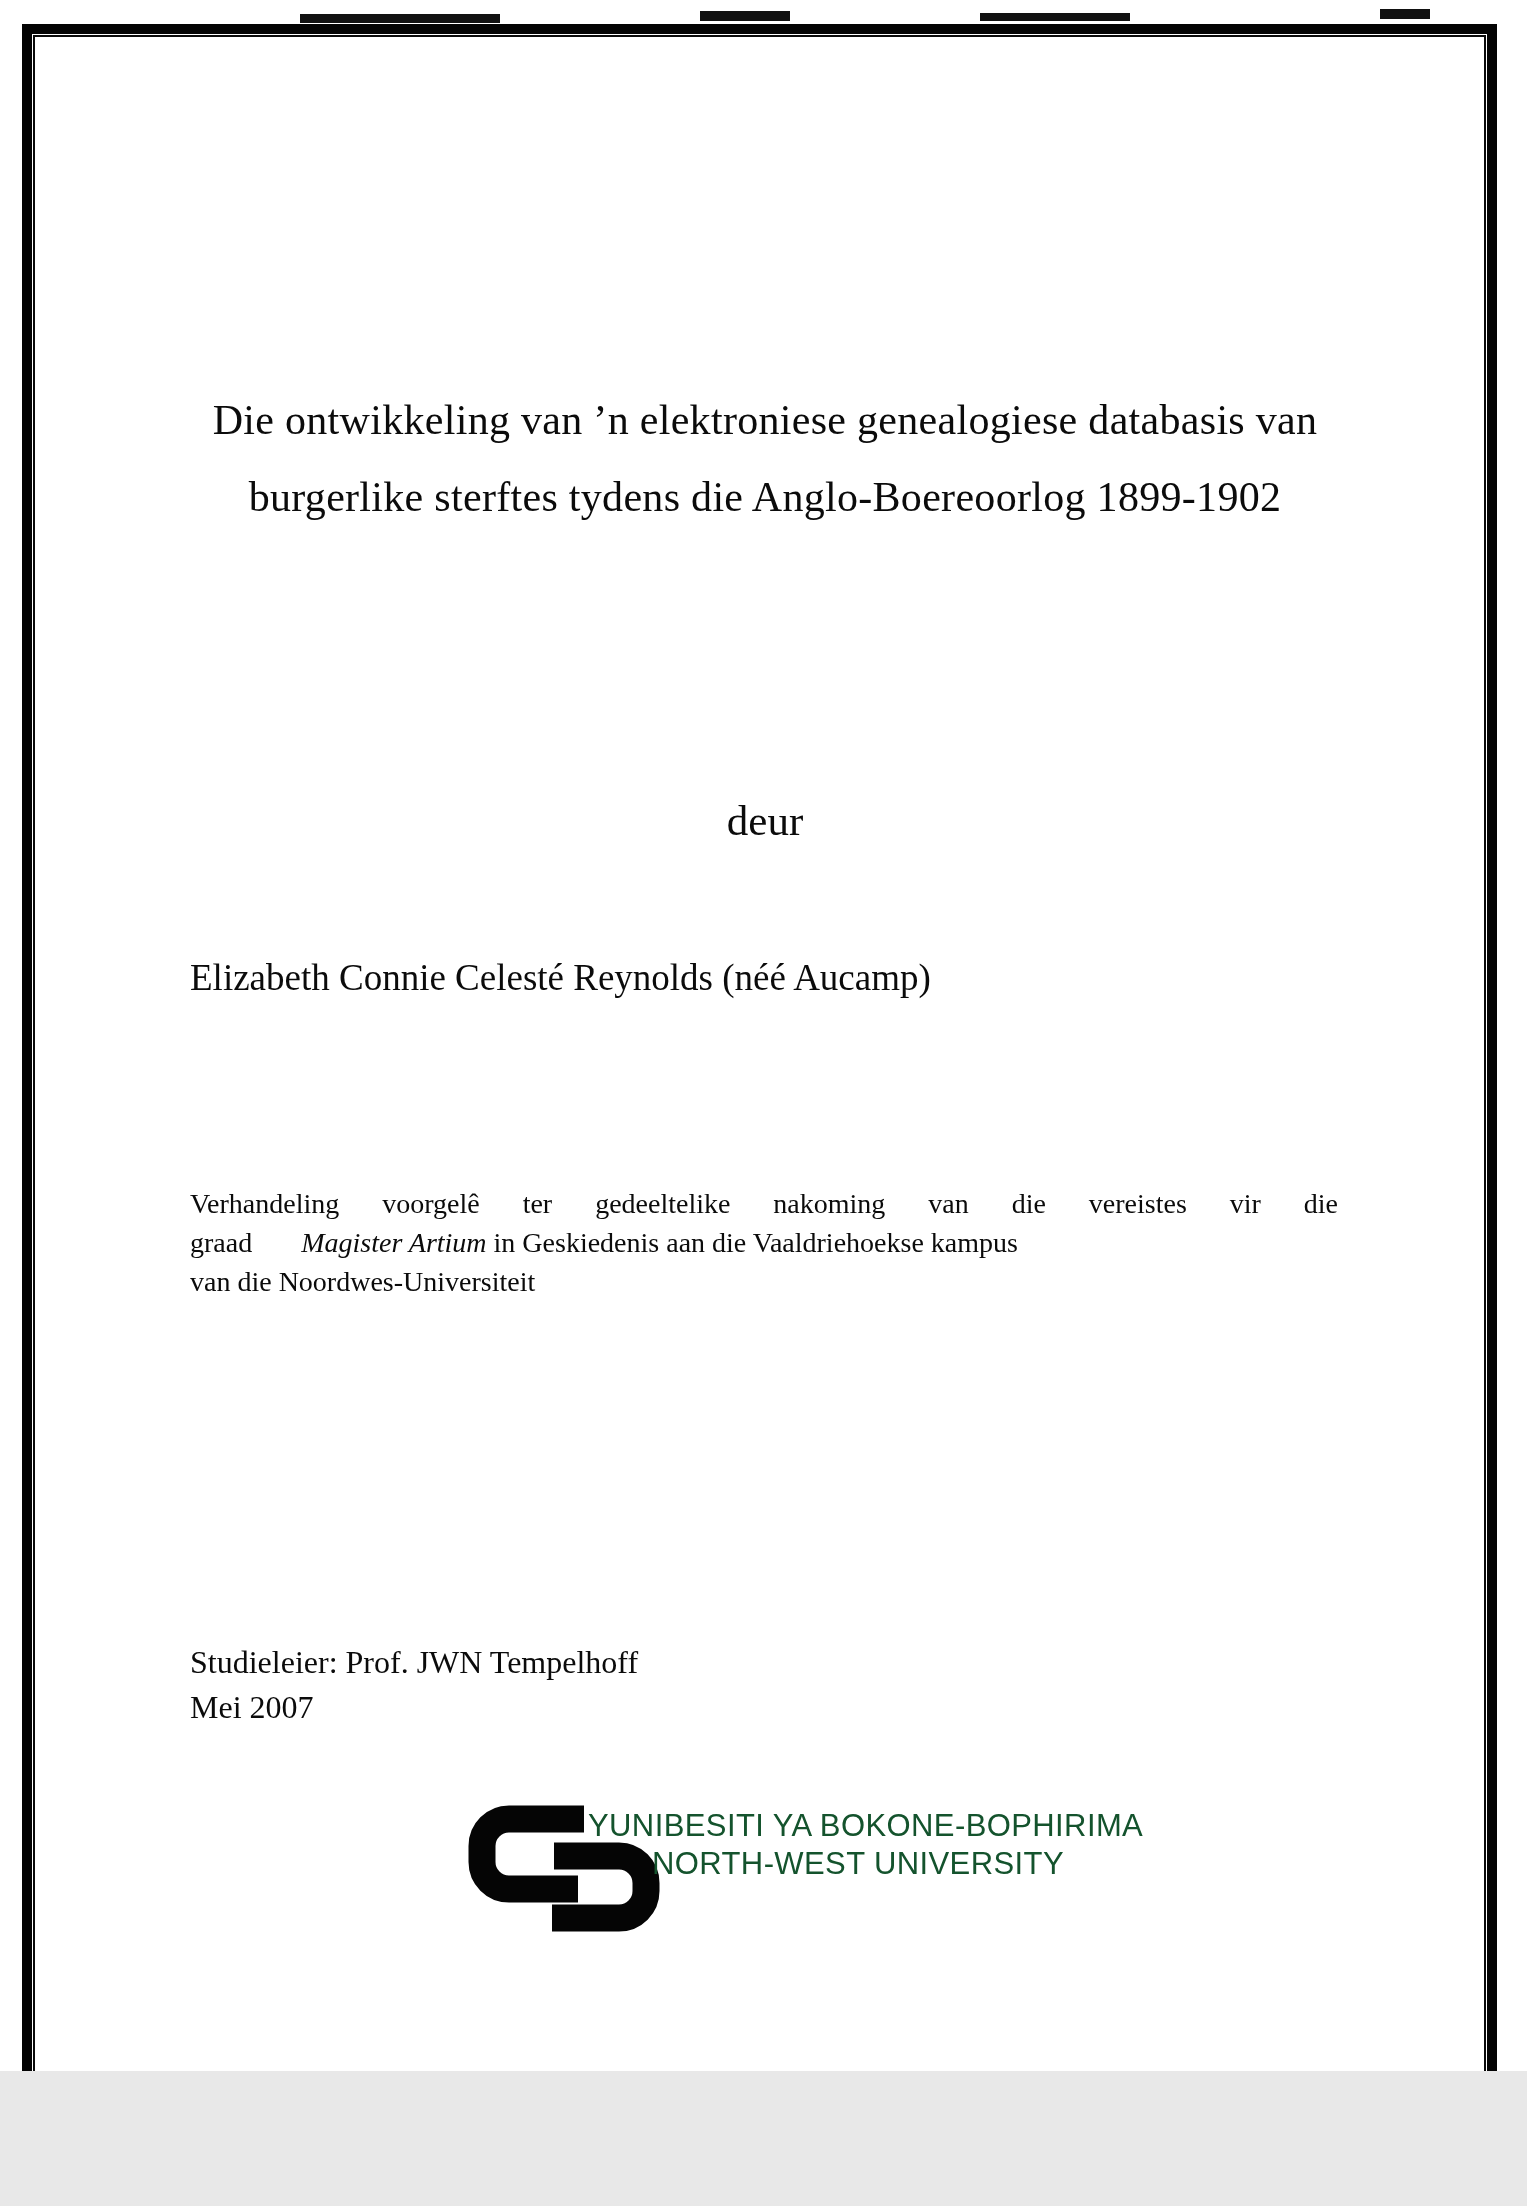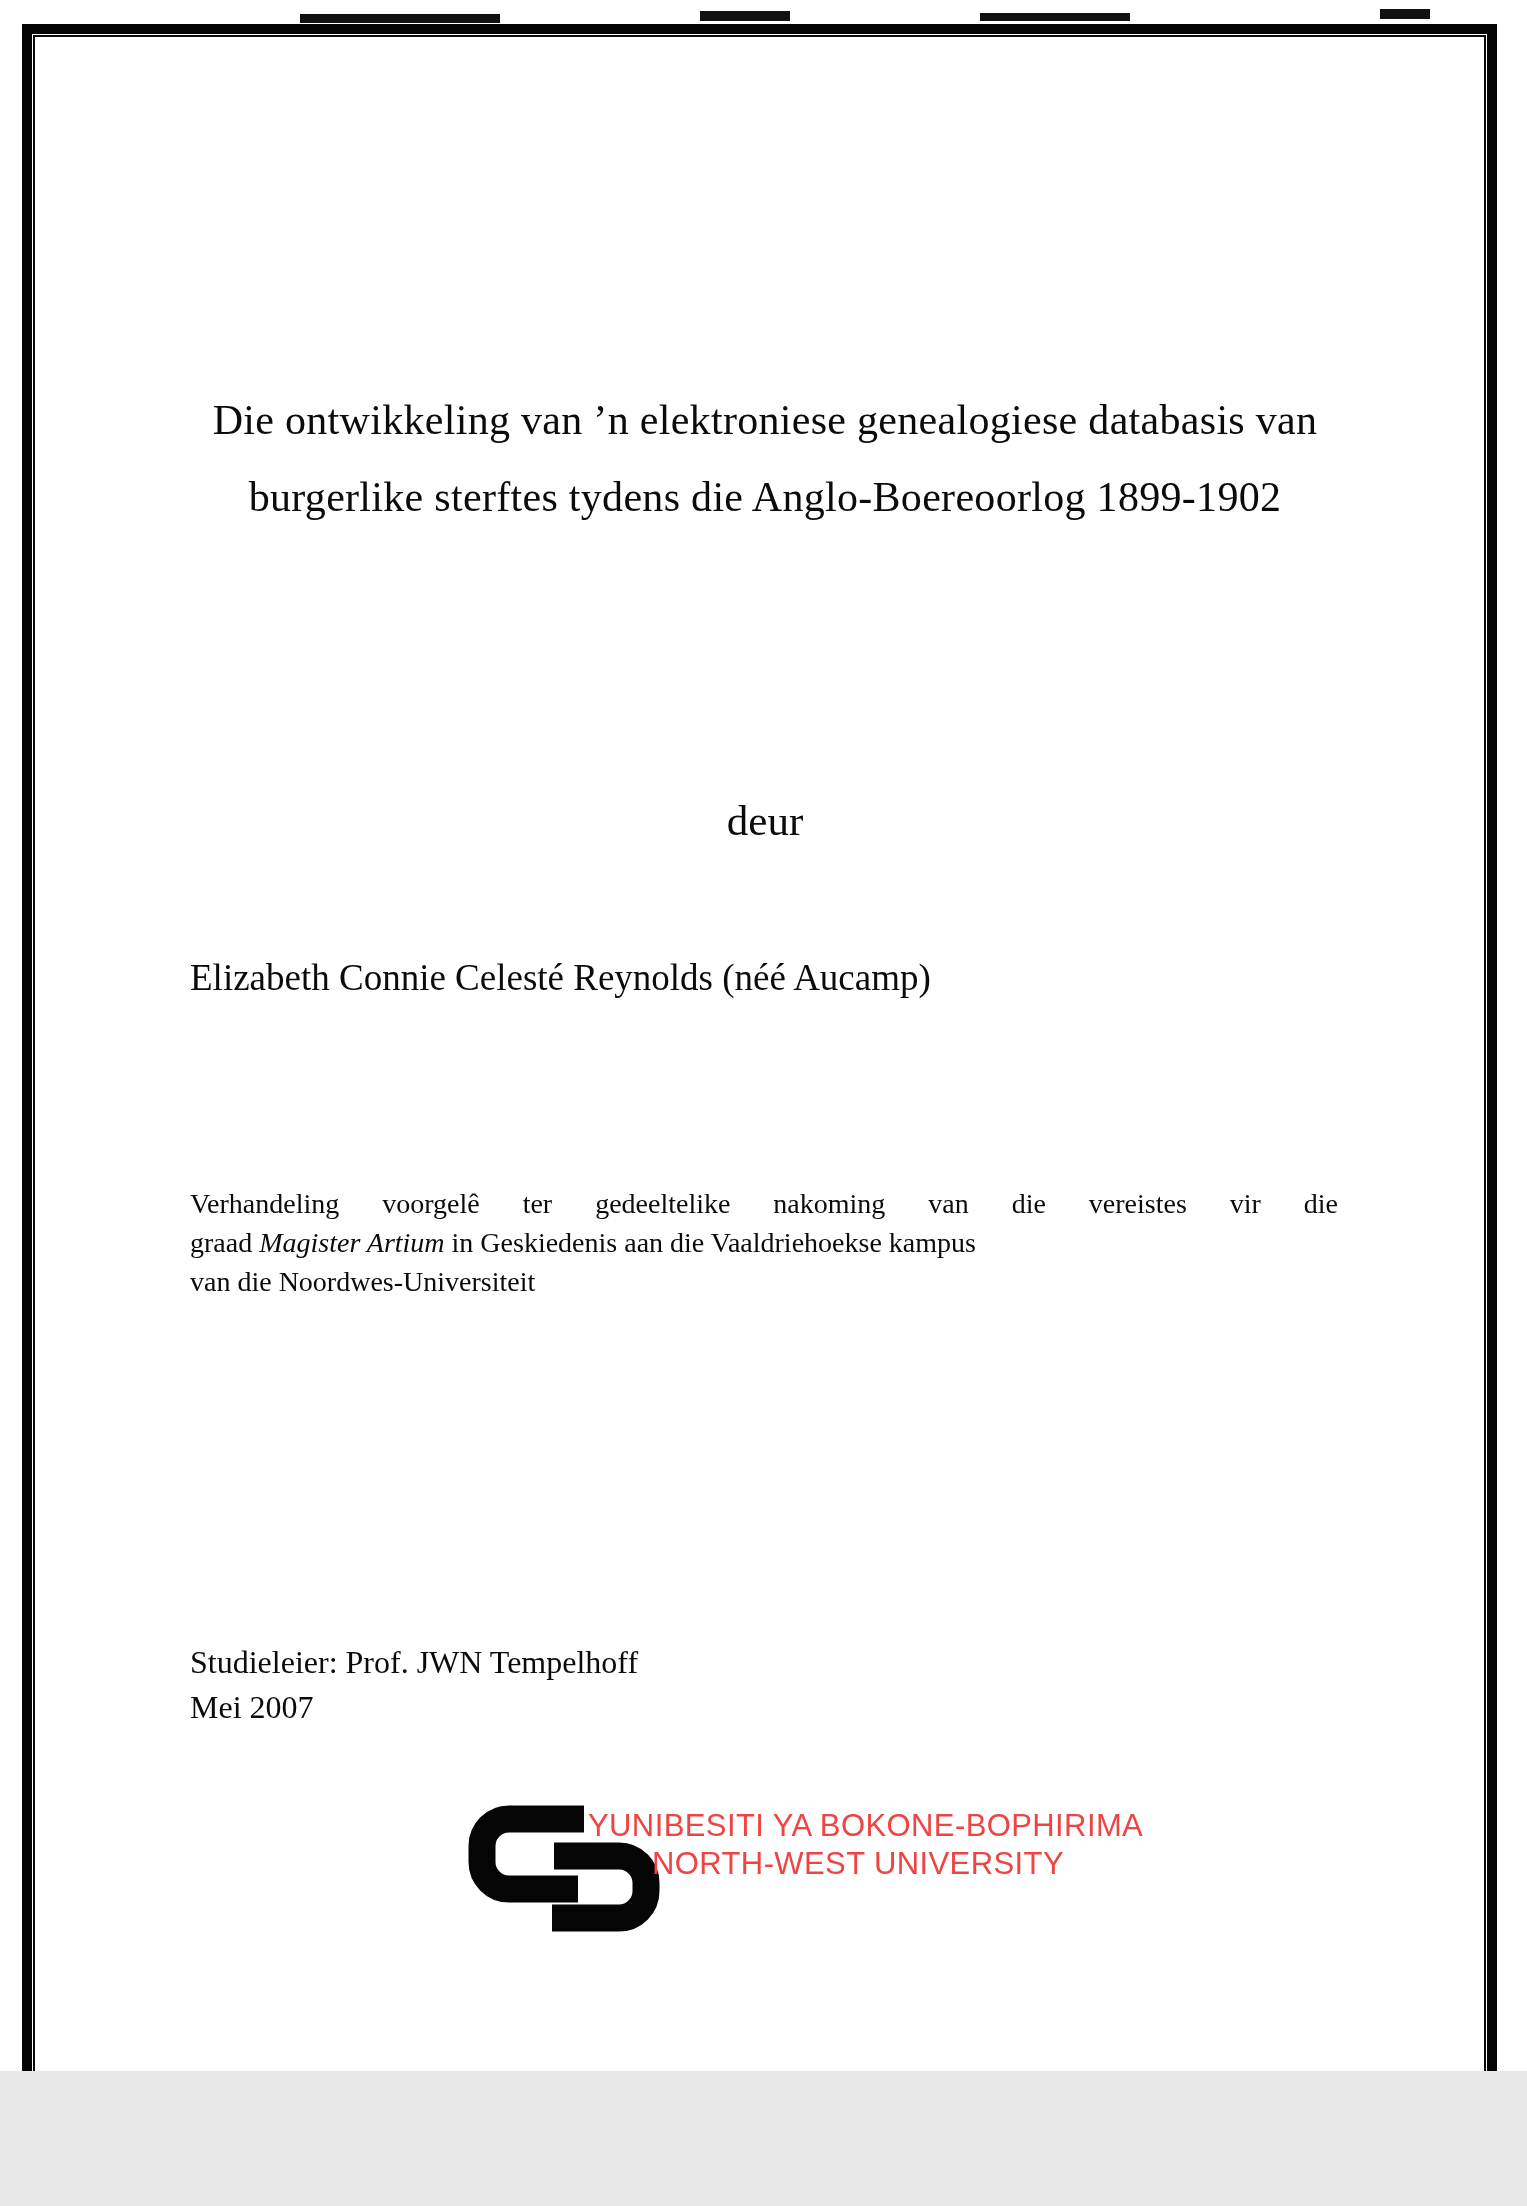--- a/index.html
+++ b/index.html
@@ -75,21 +75,21 @@
     left: 190px;
     top: 1184px;
     width: 1148px;
     font-size: 28px;
     line-height: 39px;
   }
   .statement-justified {
     text-align: justify;
     text-align-last: justify;
   }
-  .italic { font-style: italic; }
+  .italic { font-style: italic; margin-left: 42px; }
   .supervisor-block {
     position: absolute;
     left: 190px;
     top: 1640px;
     width: 900px;
     font-size: 32px;
     line-height: 45px;
   }
   
   .logo-block {
@@ -107,21 +107,21 @@
   .logo-text {
     position: absolute;
     left: 120px;
     top: 2px;
     width: 476px;
     text-align: right;
     font-family: "Liberation Sans", "DejaVu Sans", sans-serif;
     font-size: 31px;
     line-height: 38px;
     letter-spacing: 0.4px;
-    color: #ef4444;
+    color: #14532d;
     white-space: nowrap;
   }
 </style>
 </head>
 <body>
 
 <div id="page">
 
   <div class="frame-outer">
     <div class="frame-inner"></div>

